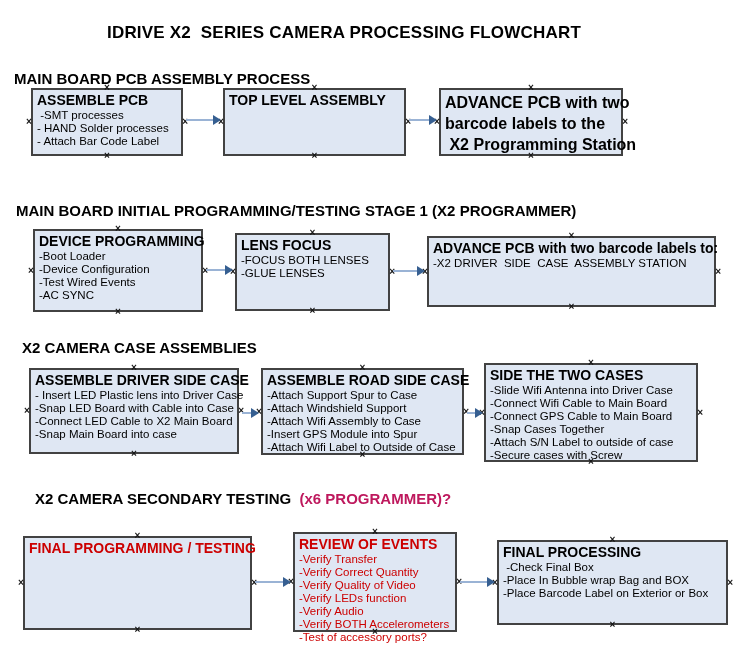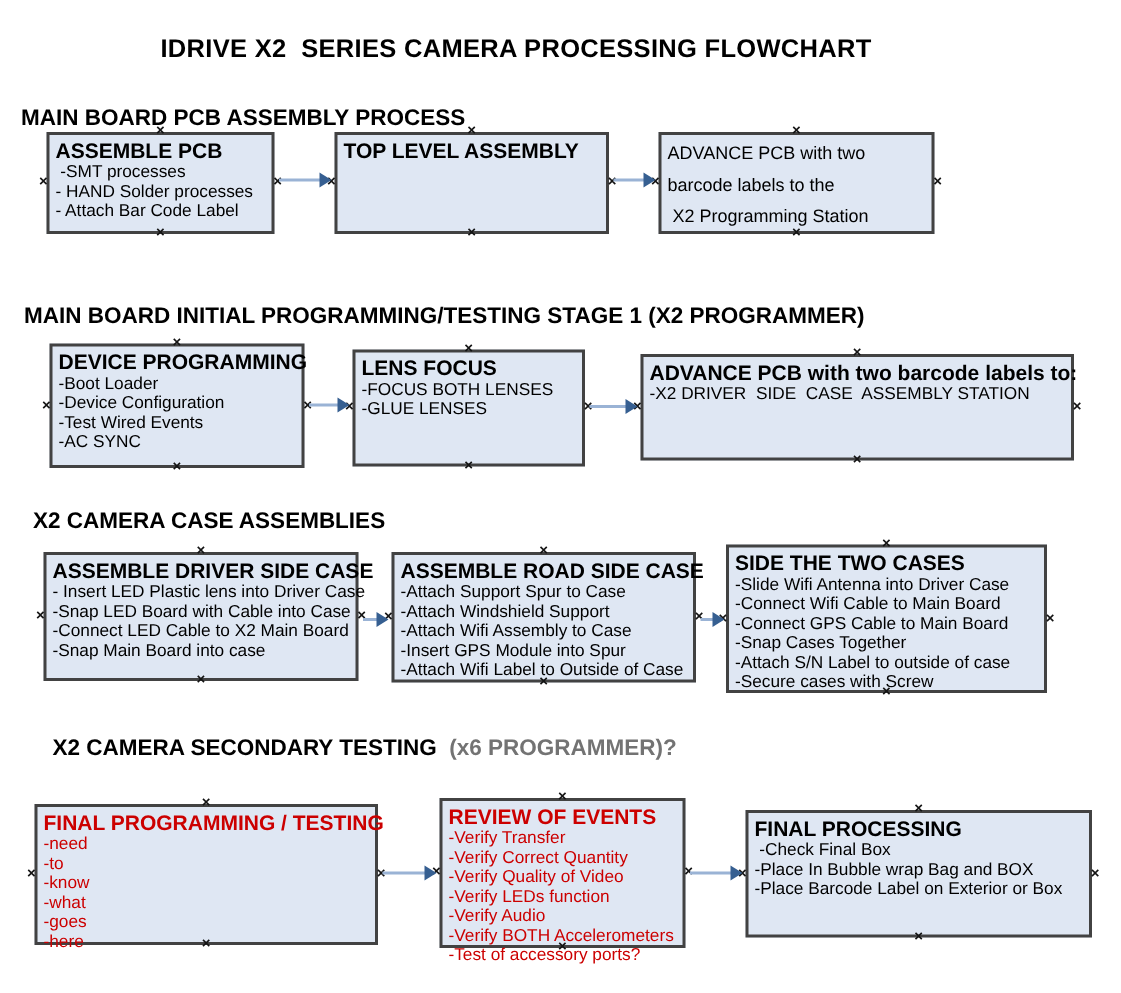--- a/index.html
+++ b/index.html
@@ -9,30 +9,30 @@
     overflow:hidden;
   }
   .page-title {
     position:absolute; top:23px; left:0; width:688px;
     text-align:center; font-size:17px; font-weight:bold;
     white-space:pre; letter-spacing:0.2px;
   }
   .section-heading {
     position:absolute; font-size:15px; font-weight:bold; white-space:pre;
   }
-  .section-heading .suffix { color:#737373; }
+  .section-heading .suffix { color:#be185d; }
   .fbox {
     position:absolute; background:#dfe7f3; border:2px solid #424242;
     box-sizing:border-box; padding:2px 0 0 4px; overflow:visible;
   }
   .fbox-title {
     font-size:14px; font-weight:bold; line-height:17px; white-space:pre;
   }
   .fbox-title-line {
-    font-size:12px; font-weight:normal; line-height:21px; white-space:pre;
+    font-size:16px; font-weight:bold; line-height:21px; white-space:pre;
   }
   .fbox-item {
     font-size:11.5px; line-height:13px; white-space:pre;
   }
   .fbox.red .fbox-title, .fbox.red .fbox-item { color:#cc0000; }
   .handle {
     position:absolute; font-size:10px; font-weight:bold; line-height:10px;
     color:#141414; pointer-events:none;
   }
   .arrow { position:absolute; height:10px; }
@@ -164,28 +164,20 @@
         <div class="fbox-item">-Secure cases with Screw</div>
       </div>
   <span class="handle" style="left: 50%; top: -7px; transform: translateX(-50%);">×</span>
       <span class="handle" style="left: 50%; bottom: -7px; transform: translateX(-50%);">×</span>
       <span class="handle" style="left: -7px; top: 50%; transform: translateY(-50%);">×</span>
       <span class="handle" style="right: -7px; top: 50%; transform: translateY(-50%);">×</span>
     </div>
 
   <div class="fbox red" style="left:23px; top:536px; width:229px; height:94px;">
     <div class="fbox-title">FINAL PROGRAMMING / TESTING</div>
-    <div>
-        <div class="fbox-item">-need</div>
-        <div class="fbox-item">-to</div>
-        <div class="fbox-item">-know</div>
-        <div class="fbox-item">-what</div>
-        <div class="fbox-item">-goes</div>
-        <div class="fbox-item">-here</div>
-      </div>
   <span class="handle" style="left: 50%; top: -7px; transform: translateX(-50%);">×</span>
       <span class="handle" style="left: 50%; bottom: -7px; transform: translateX(-50%);">×</span>
       <span class="handle" style="left: -7px; top: 50%; transform: translateY(-50%);">×</span>
       <span class="handle" style="right: -7px; top: 50%; transform: translateY(-50%);">×</span>
     </div>
   <div class="fbox red" style="left:293px; top:532px; width:164px; height:100px;">
     <div class="fbox-title">REVIEW OF EVENTS</div>
     <div>
         <div class="fbox-item">-Verify Transfer</div>
         <div class="fbox-item">-Verify Correct Quantity</div>

